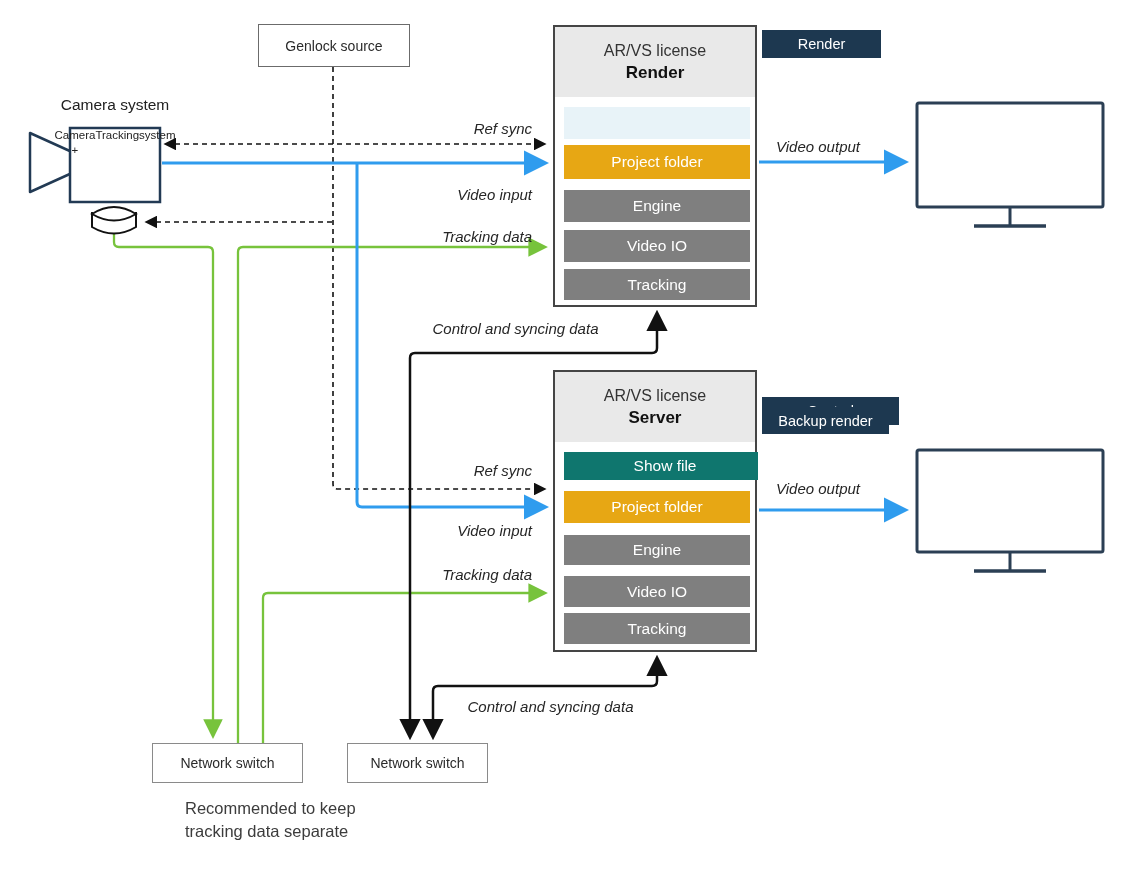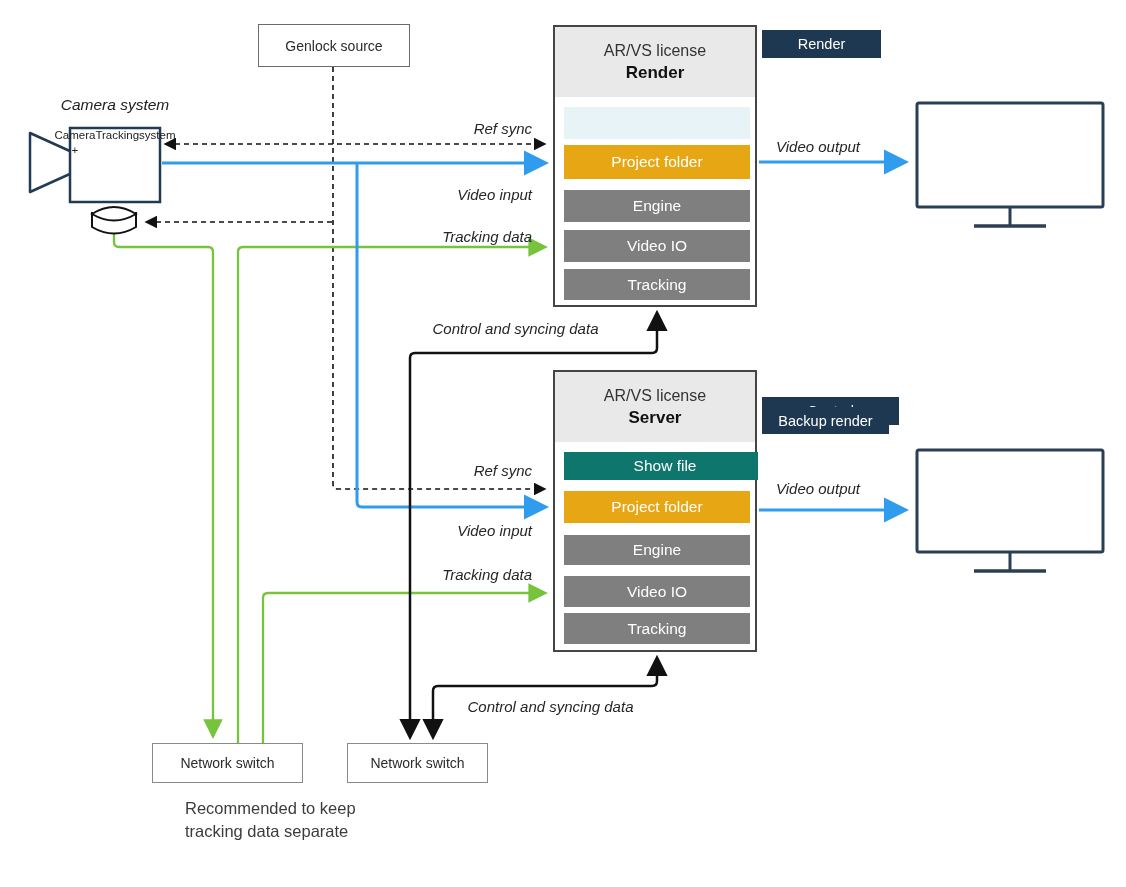--- a/index.html
+++ b/index.html
@@ -18,21 +18,21 @@
     font-size:15.5px;color:#fff;}
   .row.empty{background:#e8f3f8;}
   .row.orange{background:#e7a714;}
   .row.teal{background:#0f766e;padding-left:8px;}
   .row.gray{background:#7f7f7f;}
   .badge{position:absolute;background:#1d3850;color:#fff;font-size:14.5px;
     display:flex;align-items:center;justify-content:center;}
   .elabel{position:absolute;font-style:italic;font-size:15px;color:#262626;}
   .r-align{left:382px;width:150px;text-align:right;}
   .c-align{text-align:center;}
-  .title{position:absolute;font-size:15.5px;color:#222;font-style:italic;}
+  .title{position:absolute;font-size:15.5px;color:#222;}
   .note{position:absolute;left:185px;top:797px;width:280px;text-align:left;
     font-size:16.5px;color:#3c3c3c;line-height:23px;}
   .cam-label{position:absolute;left:70px;top:128px;width:90px;height:74px;
     display:flex;flex-direction:row;align-items:flex-start;justify-content:center;
     font-size:11.5px;line-height:15px;color:#222;text-align:center;}
 </style>
 </head>
 <body>
 
 <div class="canvas">

